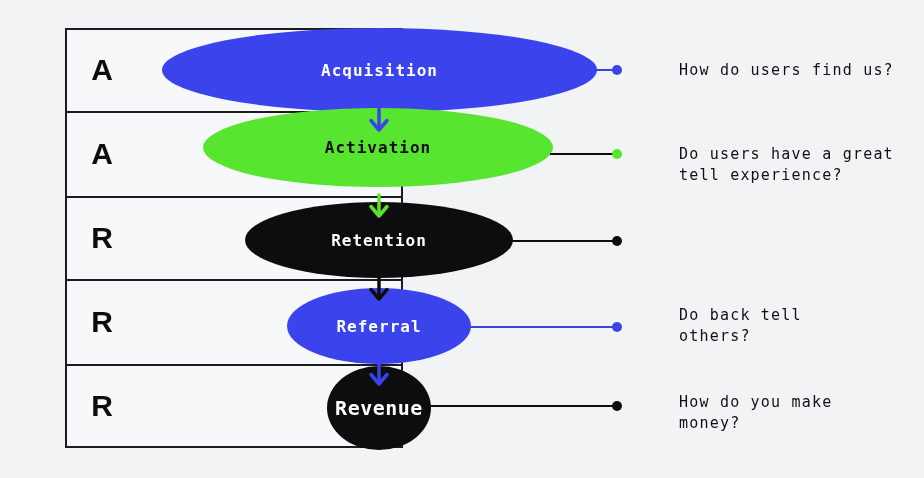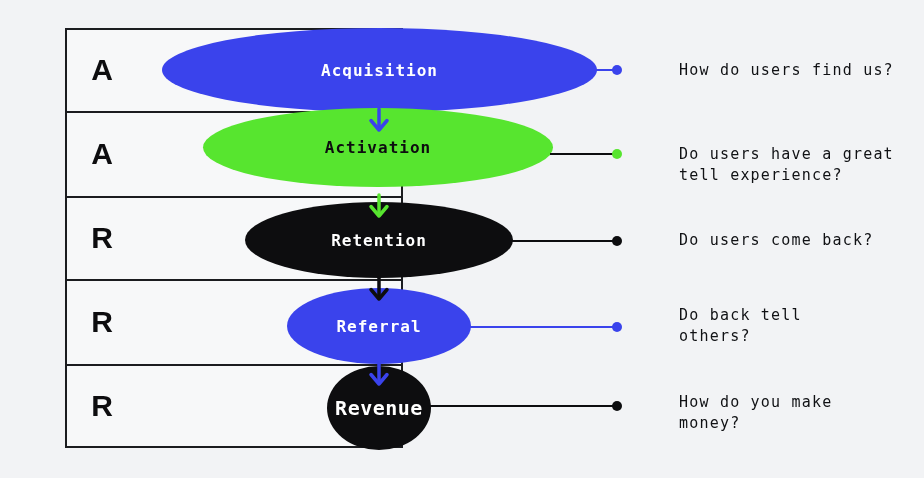--- a/index.html
+++ b/index.html
@@ -143,24 +143,20 @@
   <div class="dot d-4 fg-black"></div>
 
   <div class="question q-0">
     <span>How do users find us?</span>
     <span></span>
   </div>
   <div class="question q-1">
     <span>Do users have a great</span>
     <span>tell experience?</span>
   </div>
-  <div class="question q-2">
-    <span>Do users come back?</span>
-    <span></span>
-  </div>
   <div class="question q-3">
     <span>Do back tell</span>
     <span>others?</span>
   </div>
   <div class="question q-4">
     <span>How do you make</span>
     <span>money?</span>
   </div>
 
 </div>

